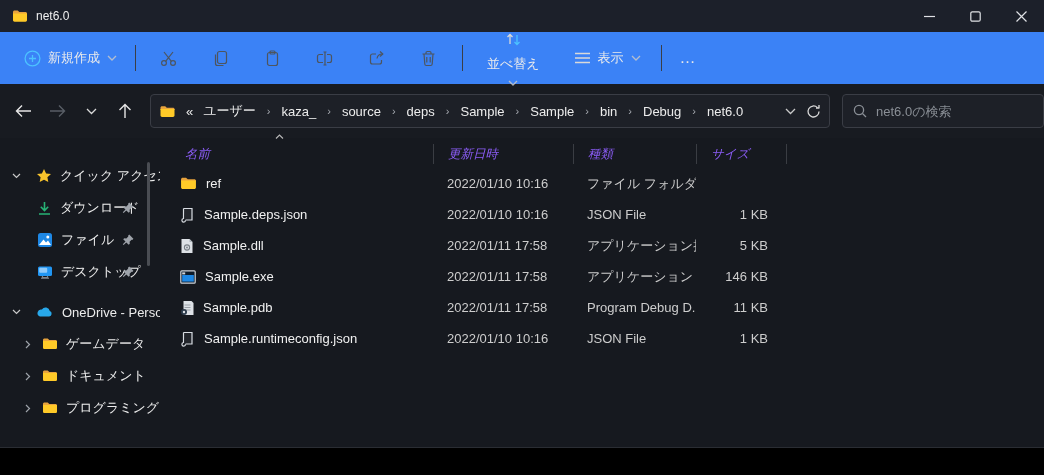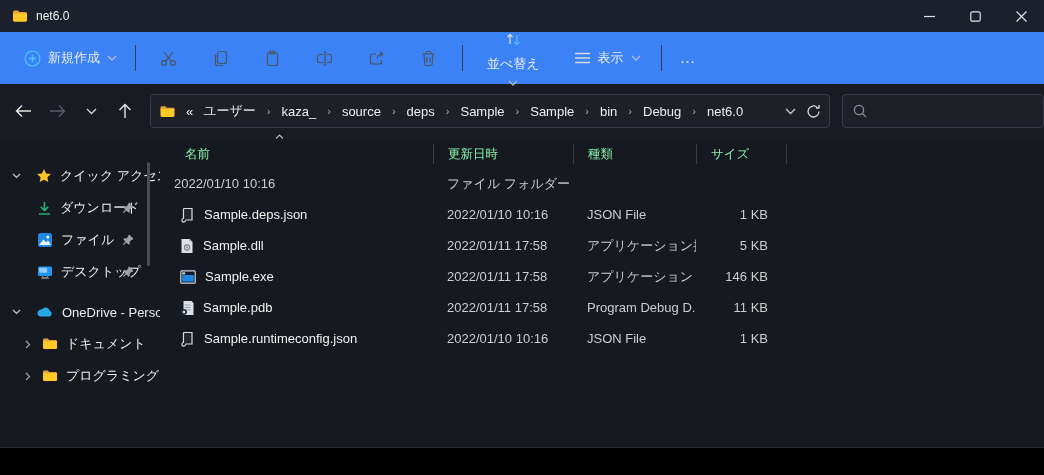--- a/index.html
+++ b/index.html
@@ -63,21 +63,21 @@
   .side-row.od-child .s-icon { margin-left:8px; }
   .side-row .s-label { color:#ececec; white-space:nowrap; overflow:hidden; }
   .side-row .pin { position:absolute; right:26px; }
   .od-child .twist { margin-left:22px; }
   .group-gap { height:8px; }
   .side-scroll { position:absolute; right:10px; top:24px; width:3px; height:104px; background:#4a4d53; border-radius:2px; }
 
   
   .filearea { flex:1; padding-top:2px; }
   .cols { display:grid; grid-template-columns:273px 140px 123px 90px 20px; }
-  .listheader { height:28px; align-items:center; color:#86efac; font-size:12.5px; position:relative; }
+  .listheader { height:28px; align-items:center; color:#8b5cf6; font-size:12.5px; position:relative;font-style:italic; }
   .listheader .hcell { padding-left:25px; height:20px; display:flex; align-items:center; }
   .listheader .hcell.hname { padding-left:25px; }
   .listheader .hcell.b { border-left:1px solid #3a3d43; padding-left:14px;align-items:center; }
   .listheader .hcell.hend { border-left:1px solid #3a3d43; }
   .sortmark { position:absolute; left:115px; top:-6px; }
   .frow { height:31px; align-items:center; color:#cdcdcd; }
   .frow .cell { overflow:hidden; white-space:nowrap; }
   .frow .cname { display:flex; align-items:center; gap:9px; padding-left:20px; color:#f1f1f1; }
   .frow .cdate { padding-left:14px; }
   .frow .ctype { padding-left:14px; }
@@ -282,20 +282,21 @@
       </div>
     </div>
 
     <div class="searchbox">
       <span>
         <svg width="14" height="14" viewBox="0 0 14 14" fill="none" stroke="#8a8f96" stroke-width="1.3">
             <circle cx="6" cy="6" r="4.6"></circle>
             <path d="M9.5 9.5L13 13"></path>
           </svg>
       </span>
+      <input type="text" placeholder="net6.0の検索" style="">
     </div>
   </div>
 
   <div class="body">
 
     <div class="sidebar">
       <div class="side-row">
         <span class="twist">
           <svg width="9" height="6" viewBox="0 0 9 6" fill="none" stroke="#c9c9c9" stroke-width="1.2">
               <path d="M1 1l3.5 3.5L8 1"></path>
@@ -365,20 +366,34 @@
             </svg>
         </span>
         <span class="s-icon">
           <svg width="18" height="12" viewBox="0 0 18 12">
               <path fill="#28a8ea" d="M13.8 5.1A4.3 4.3 0 0 0 5.9 3.6 3.6 3.6 0 0 0 3.9 10.5h9.3a2.8 2.8 0 0 0 .6-5.4z"></path>
             </svg>
         </span>
         <span class="s-label">OneDrive - Perso</span>
       </div>
 
+      <div class="side-row od-child">
+        <span class="twist">
+          <svg width="6" height="9" viewBox="0 0 6 9" fill="none" stroke="#9ea3aa" stroke-width="1.2">
+              <path d="M1 1l3.5 3.5L1 8"></path>
+            </svg>
+        </span>
+        <span class="s-icon">
+          <svg width="16" height="14" viewBox="0 0 16 14">
+              <path fill="#e8a33d" d="M1 2.9c0-.8.7-1.4 1.5-1.4h3.2l1.6 1.5h6.2c.8 0 1.5.6 1.5 1.4v.7H1z"></path>
+              <path fill="#ffca28" d="M1 4.1h14v6.6c0 .8-.7 1.4-1.5 1.4h-11c-.8 0-1.5-.6-1.5-1.4z"></path>
+            </svg>
+        </span>
+        <span class="s-label">ゲームデータ</span>
+      </div>
 
       <div class="side-row od-child">
         <span class="twist">
           <svg width="6" height="9" viewBox="0 0 6 9" fill="none" stroke="#9ea3aa" stroke-width="1.2">
               <path d="M1 1l3.5 3.5L1 8"></path>
             </svg>
         </span>
         <span class="s-icon">
           <svg width="16" height="14" viewBox="0 0 16 14">
               <path fill="#e8a33d" d="M1 2.9c0-.8.7-1.4 1.5-1.4h3.2l1.6 1.5h6.2c.8 0 1.5.6 1.5 1.4v.7H1z"></path>
@@ -423,20 +438,29 @@
         <div class="hcell b">
             <span>種類</span>
           </div>
         <div class="hcell b">
             <span>サイズ</span>
           </div>
         <div class="hcell hend"></div>
       </div>
 
       <div class="cols frow">
+        <div class="cell cname">
+          <span>
+            <svg width="17" height="15" viewBox="0 0 16 14">
+                <path fill="#e8a33d" d="M1 2.9c0-.8.7-1.4 1.5-1.4h3.2l1.6 1.5h6.2c.8 0 1.5.6 1.5 1.4v.7H1z"></path>
+                <path fill="#ffca28" d="M1 4.1h14v6.6c0 .8-.7 1.4-1.5 1.4h-11c-.8 0-1.5-.6-1.5-1.4z"></path>
+              </svg>
+          </span>
+          <span>ref</span>
+        </div>
         <div class="cell cdate">2022/01/10 10:16</div>
         <div class="cell ctype">ファイル フォルダー</div>
         <div class="cell csize"></div>
       </div>
 
       <div class="cols frow">
         <div class="cell cname">
           <span>
             <svg width="15" height="16" viewBox="0 0 15 16">
                 <path d="M3.5 1.5h8.5v11.5H5.5" fill="#23262c" stroke="#d9dde3" stroke-width="1.2"></path>

